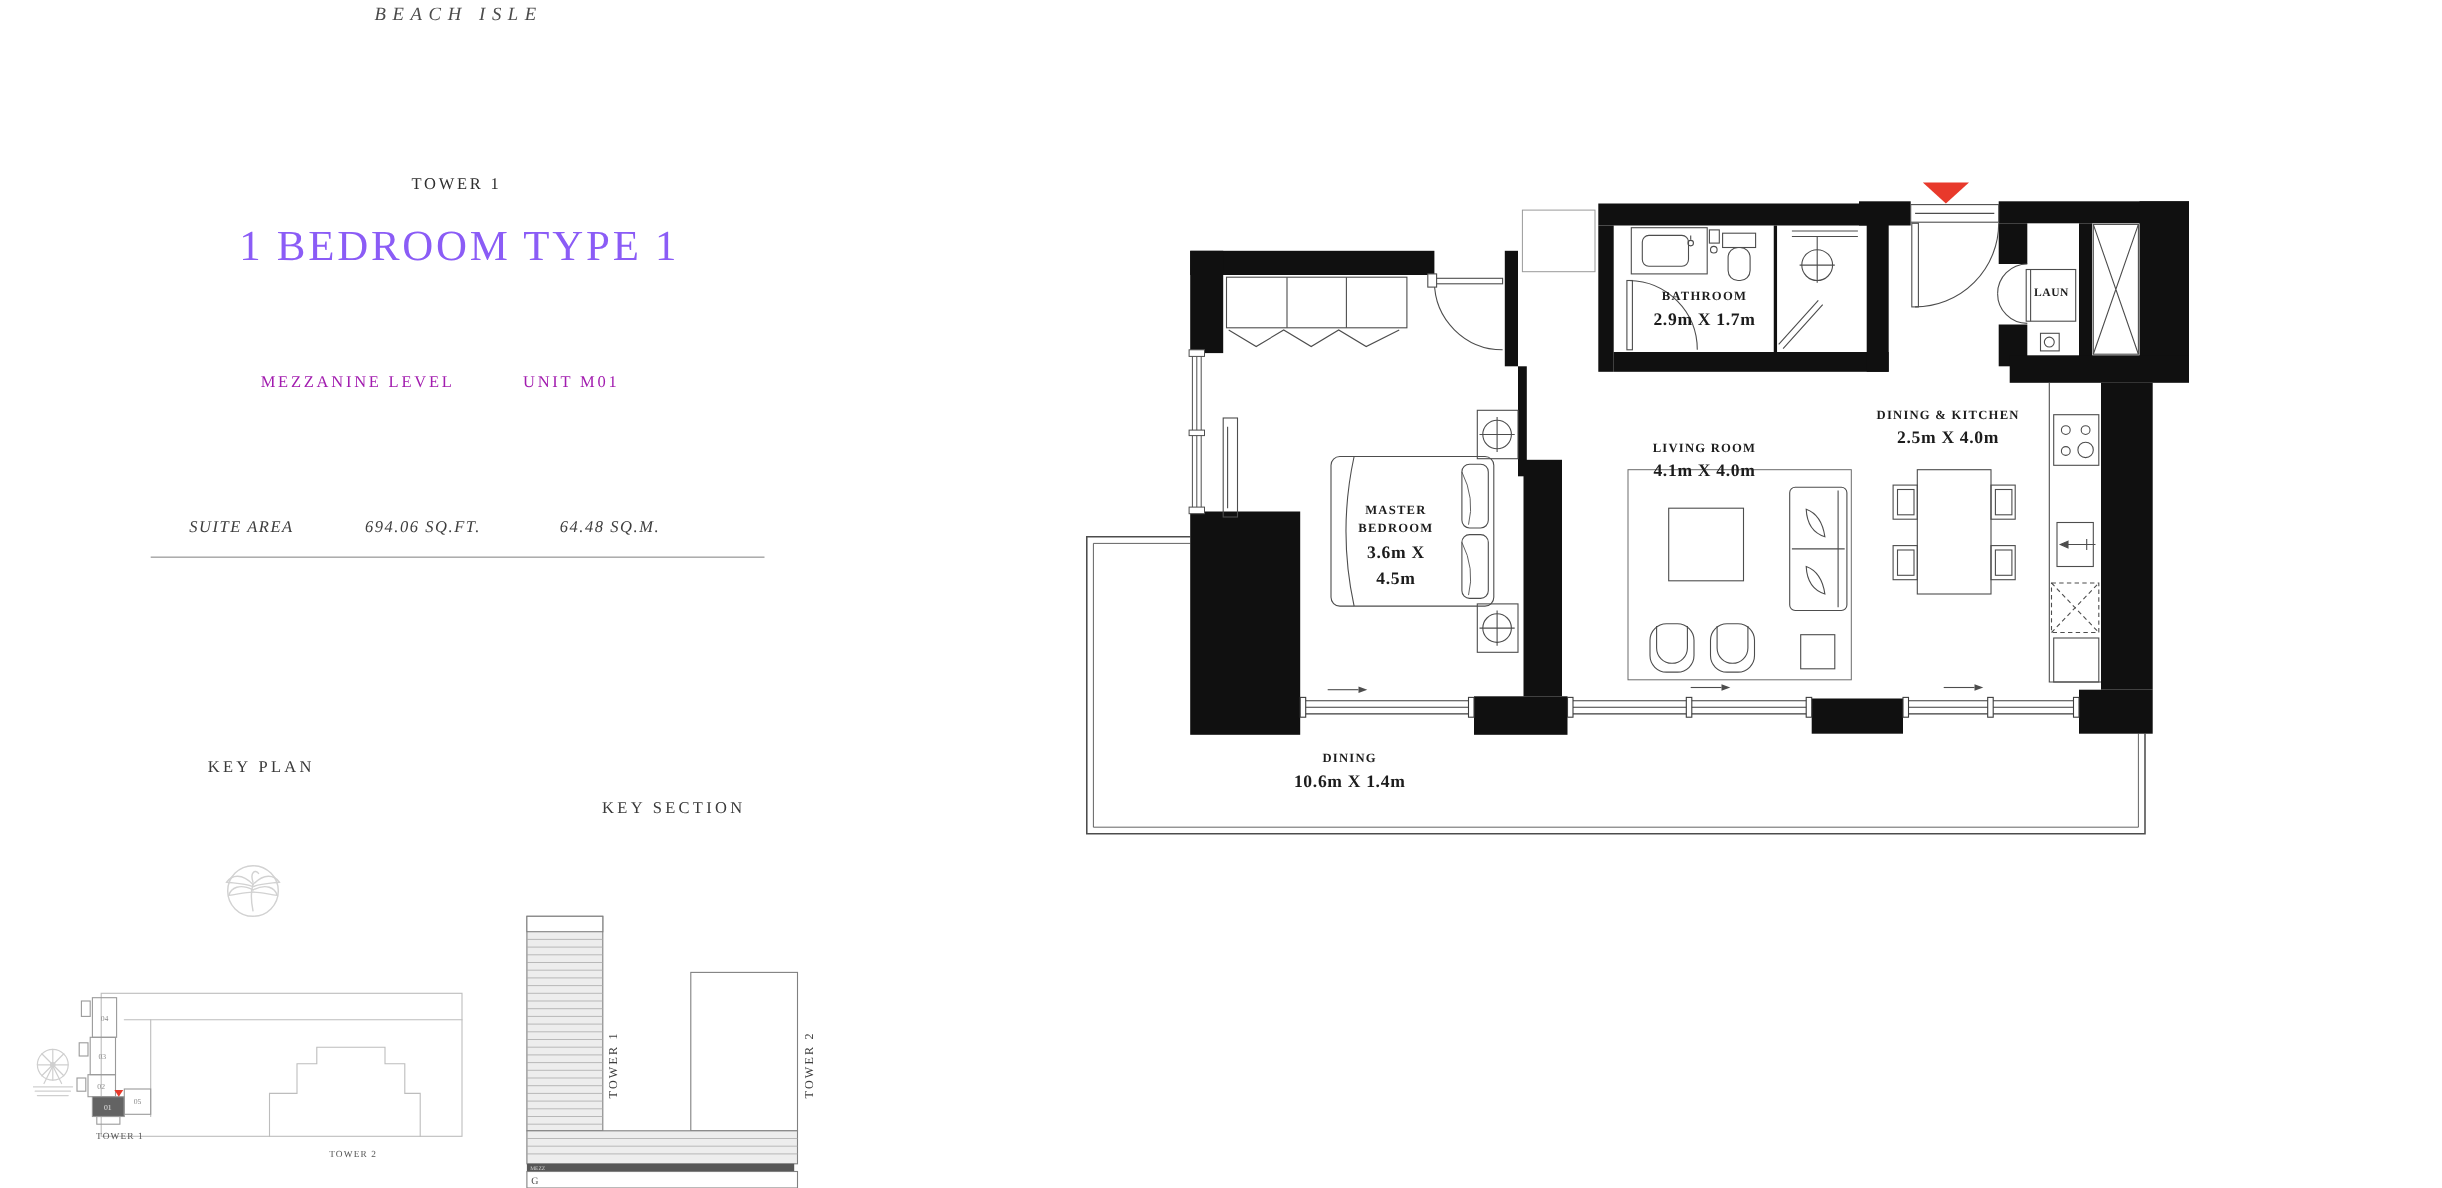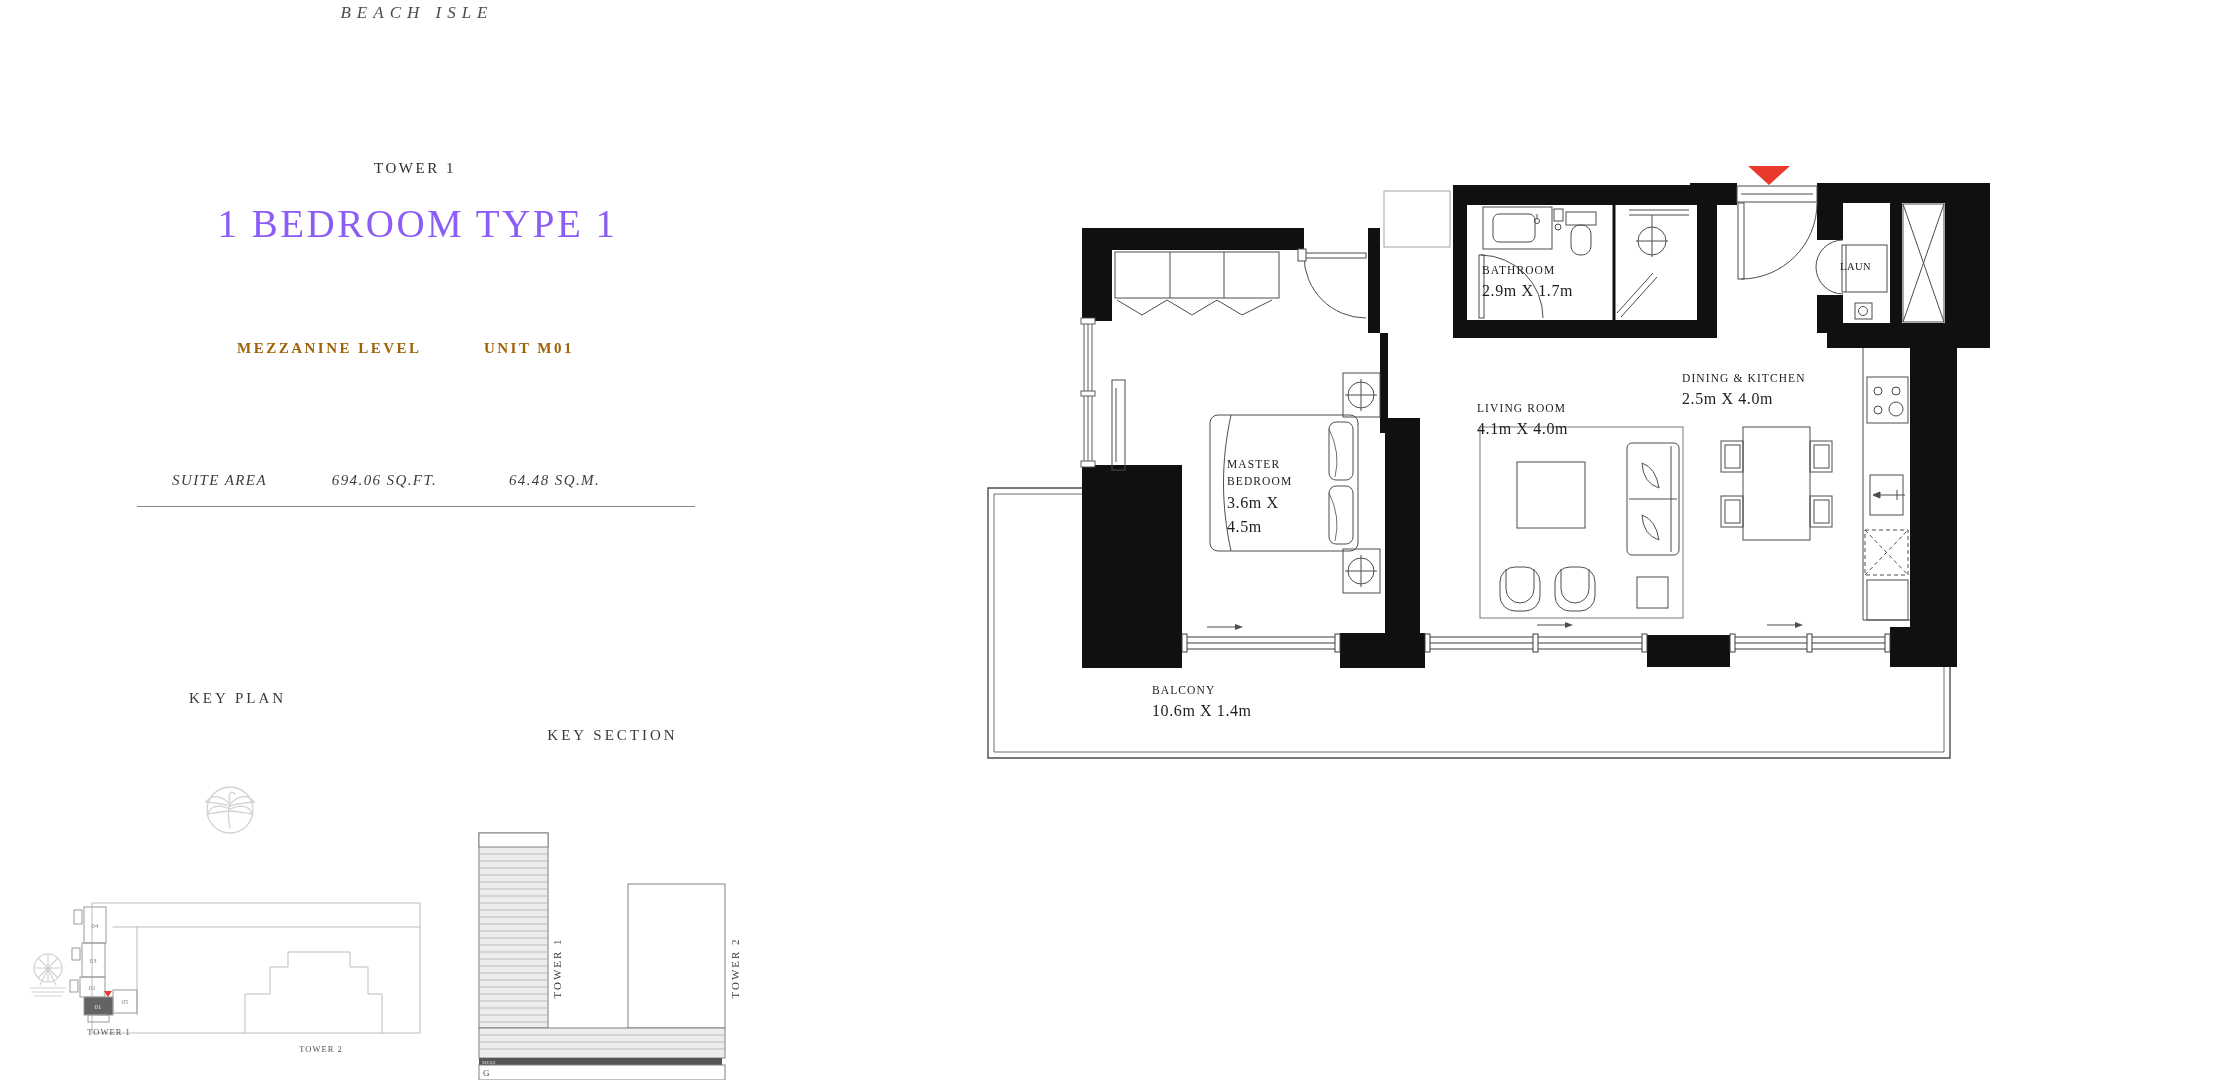--- a/index.html
+++ b/index.html
@@ -3,28 +3,28 @@
 <meta charset="utf-8">
 <style>
   html,body{margin:0;padding:0;background:#ffffff;}
   #page{position:relative;width:2220px;height:1080px;background:#ffffff;overflow:hidden;
         font-family:"Liberation Serif","DejaVu Serif",serif;color:#333;}
   .abs{position:absolute;}
   .ctr{text-align:center;}
   .brand{font-size:17px;letter-spacing:6px;color:#4b4b4b;}
   .tower-hdr{font-size:15px;letter-spacing:2.5px;color:#2e2e2e;}
   .title{font-size:39px;letter-spacing:2.5px;color:#8b5cf6;}
-  .sub{font-size:15px;letter-spacing:2.5px;color:#a16207;font-weight:bold;}
+  .sub{font-size:15px;letter-spacing:2.5px;color:#a21caf;}
   .sub span{display:inline-block;}
   .area-table{left:137px;top:454px;width:558px;font-size:15px;letter-spacing:1.4px;color:#3d3d3d;}
   .area-row{display:grid;grid-template-columns:165px 165px 175px;height:52px;align-items:center;}
   .area-row>div{text-align:center;font-style:italic;}
   .area-row.sep{border-bottom:1px solid #8a8a8a;}
   .section-hdr{font-size:15px;letter-spacing:3px;color:#3a3a3a;}
-  .plan-lbl{font-size:11.5px;letter-spacing:1.1px;color:#1c1c1c;line-height:1.5;text-align:left;}
+  .plan-lbl{font-size:11.5px;letter-spacing:1.1px;color:#1c1c1c;line-height:1.5;text-align:center;font-weight:bold;}
   .plan-lbl .dims{font-size:16px;letter-spacing:0.6px;}
   svg{display:block;}
   svg text{font-family:"Liberation Serif","DejaVu Serif",serif;}
 </style>
 </head>
 <body>
 
 <div id="page">
 
   <div class="abs ctr brand" style="left:267px;top:3px;width:300px;font-style:italic;">BEACH ISLE</div>
@@ -346,19 +346,19 @@
     </div>
     <div class="abs plan-lbl" style="left:500px;top:207px;width:145px;margin-top:30px;">
       <div>LIVING ROOM</div>
       <div class="dims">4.1m X 4.0m</div>
     </div>
     <div class="abs plan-lbl" style="left:705px;top:207px;width:178px;">
       <div>DINING &amp; KITCHEN</div>
       <div class="dims">2.5m X 4.0m</div>
     </div>
     <div class="abs plan-lbl" style="left:175px;top:519px;width:150px;">
-      <div>BALCONY</div>
+      <div>DINING</div>
       <div class="dims">10.6m X 1.4m</div>
     </div>
     <div class="abs plan-lbl" style="left:863px;top:96px;width:50px;font-size:10.5px;letter-spacing:0.5px;">LAUN</div>
   </div>
 
 </div>
 
 </body></html>

